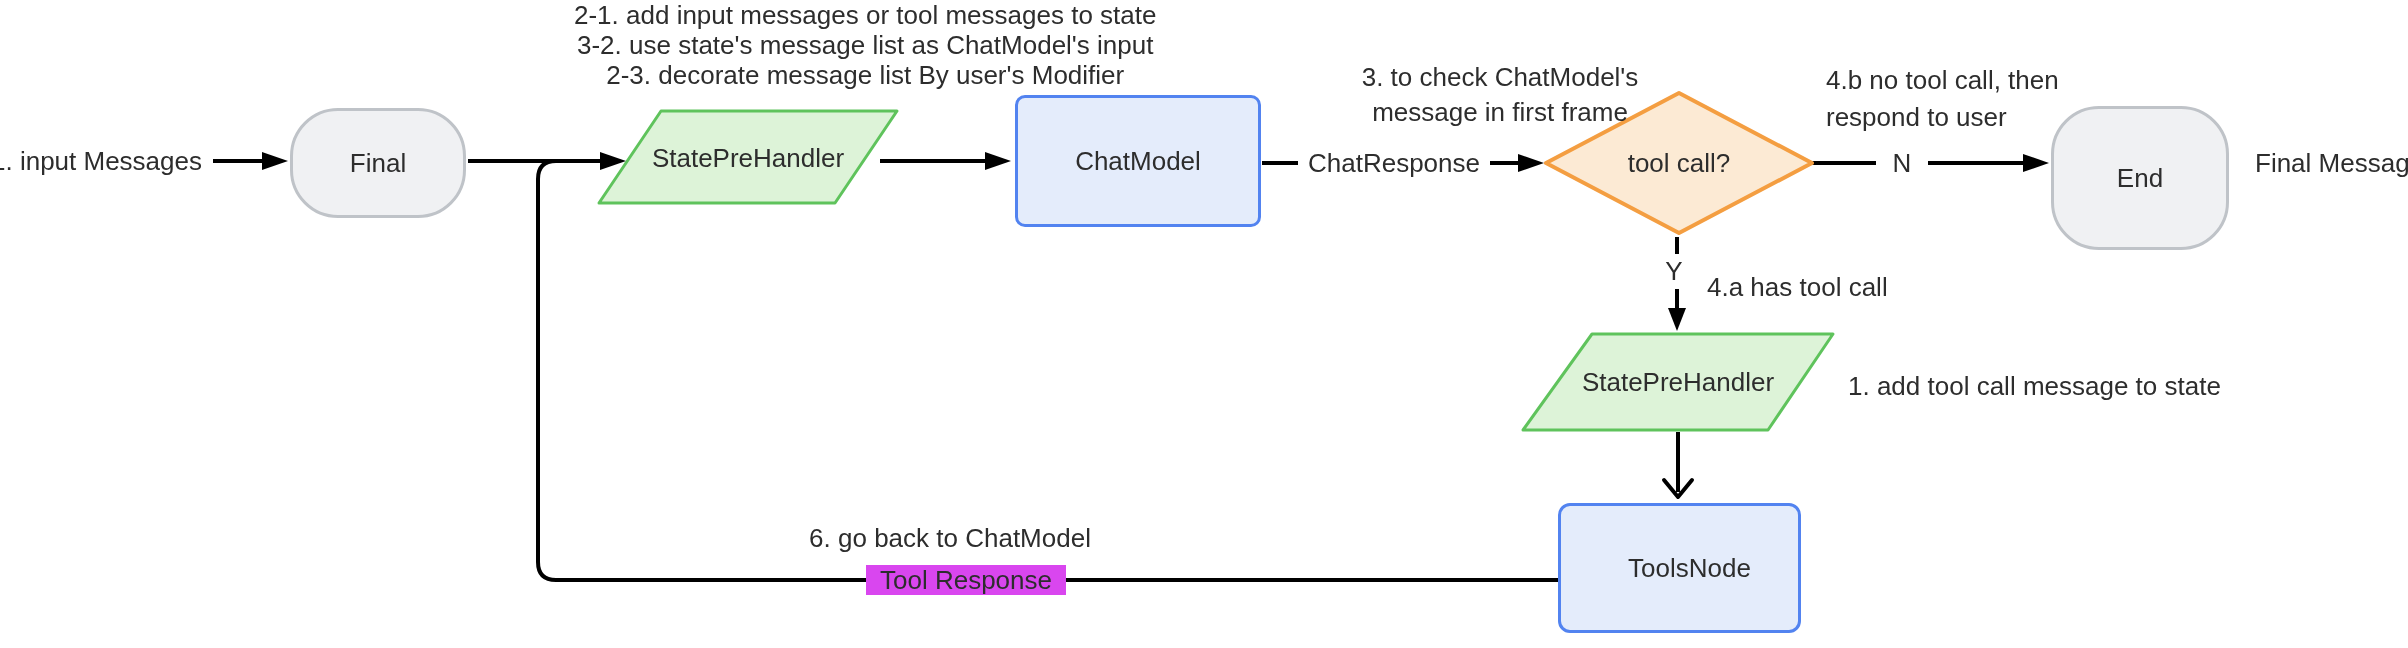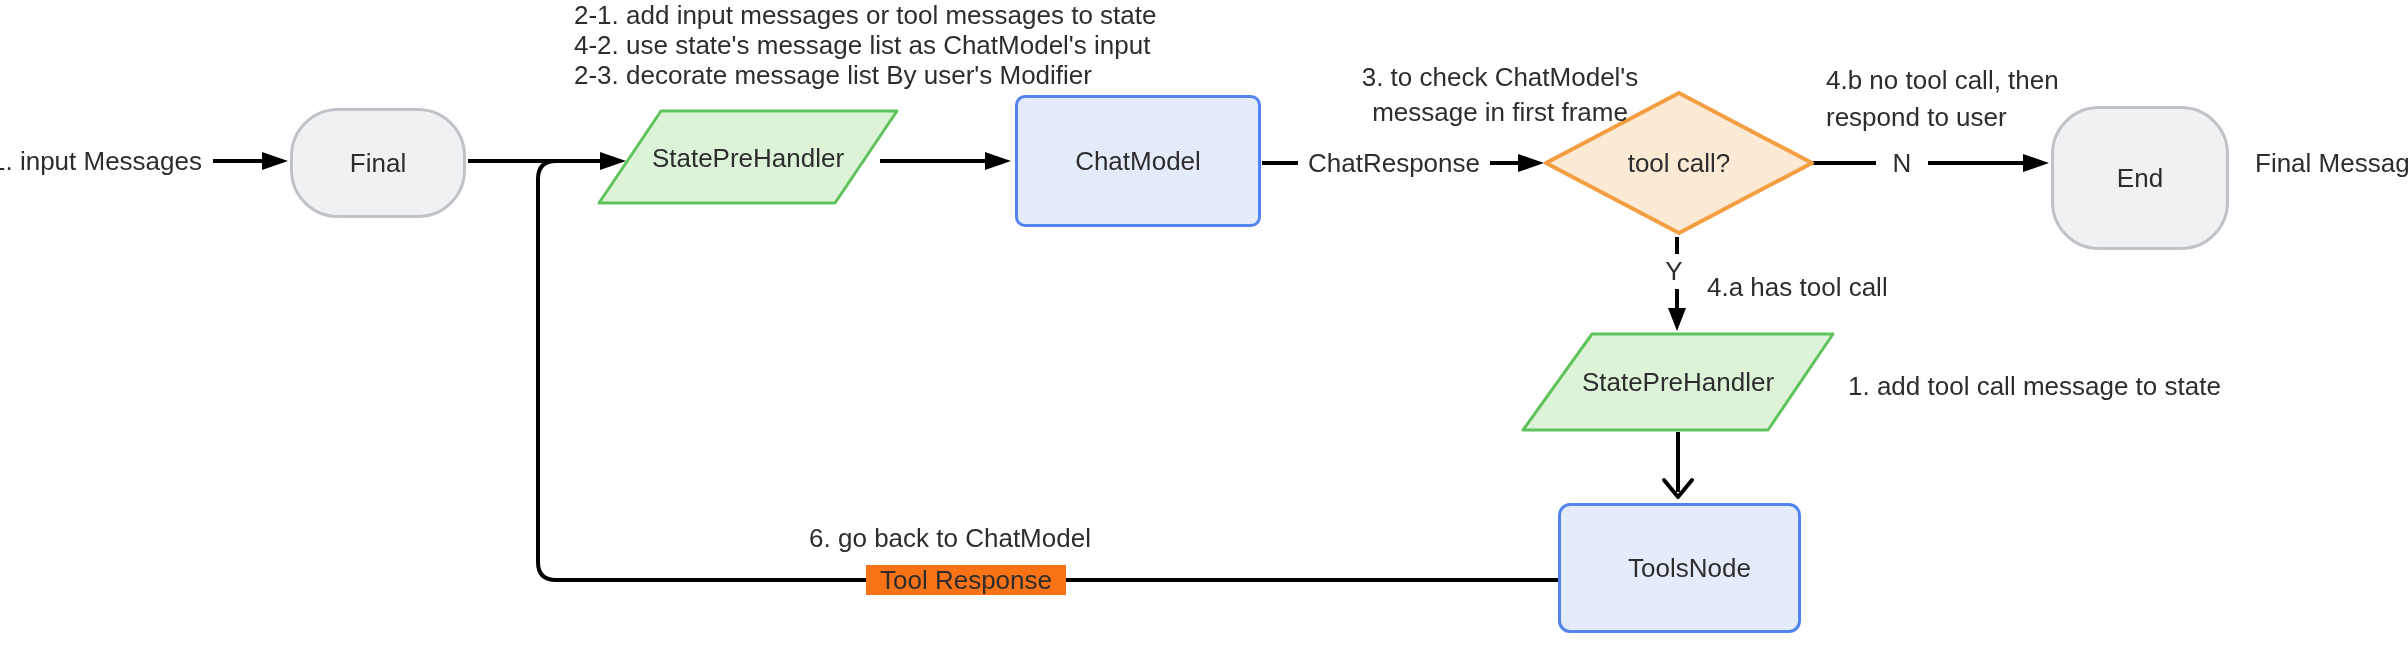--- a/index.html
+++ b/index.html
@@ -27,21 +27,21 @@
     align-items:center;justify-content:center;
     font-size:26px;color:var(--text);
   }
   .stadium{background:var(--gray-fill);border:3px solid var(--gray-stroke);border-radius:48px;}
   .bluebox{background:var(--blue-fill);border:3px solid var(--blue-stroke);border-radius:10px;}
   #node-start{left:290px;top:108px;width:176px;height:110px;}
   #node-end{left:2051px;top:106px;width:178px;height:144px;}
   #node-chatmodel{left:1015px;top:95px;width:246px;height:132px;}
   #node-toolsnode{left:1558px;top:503px;width:243px;height:130px;border-radius:12px;padding-left:20px;}
   .ann-step2{left:574px;top:0;}
-  .ann-step2 div{line-height:30px;}
+  .ann-step2 div{line-height:30px;text-align:center;}
   .ann-step3{left:1468px;top:60px;margin-left:32px;}
   .ann-step3 div{line-height:35px;}
   .ann-step4b{left:1826px;top:62px;}
   .ann-step4b div{line-height:37px;}
 </style>
 </head>
 <body>
 
 <div id="canvas">
 
@@ -92,25 +92,25 @@
 
   <div class="lbl center" style="left:748px;top:158px;">StatePreHandler</div>
   <div class="lbl center" style="left:1679px;top:163px;">tool call?</div>
   <div class="lbl center" style="left:1678px;top:382px;">StatePreHandler</div>
 
   <div class="lbl vcenter" style="right:2206px;top:161px;">1. input Messages</div>
   <div class="lbl center" style="left:1394px;top:163px;">ChatResponse</div>
   <div class="lbl center" style="left:1902px;top:163px;">N</div>
   <div class="lbl center" style="left:1674px;top:271px;">Y</div>
   <div class="lbl vcenter" style="left:2255px;top:163px;">Final Message</div>
-  <div class="lbl center" style="left:966px;top:580px;background:#f97316;padding:0 14px;">Tool Response</div>
+  <div class="lbl center" style="left:966px;top:580px;background:#d946ef;padding:0 14px;">Tool Response</div>
 
   <div class="lbl ann-step2">
     <div>2-1. add input messages or tool messages to state</div>
-    <div>4-2. use state's message list as ChatModel's input</div>
+    <div>3-2. use state's message list as ChatModel's input</div>
     <div>2-3. decorate message list By user's Modifier</div>
   </div>
   <div class="lbl hcenter ann-step3">
     <div>3. to check ChatModel's</div>
     <div>message in first frame</div>
   </div>
   <div class="lbl ann-step4b">
     <div>4.b no tool call, then</div>
     <div>respond to user</div>
   </div>

